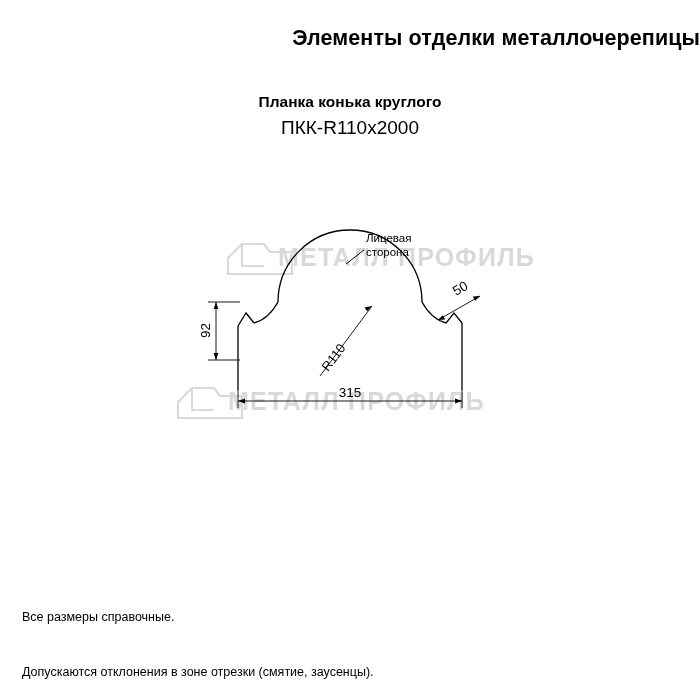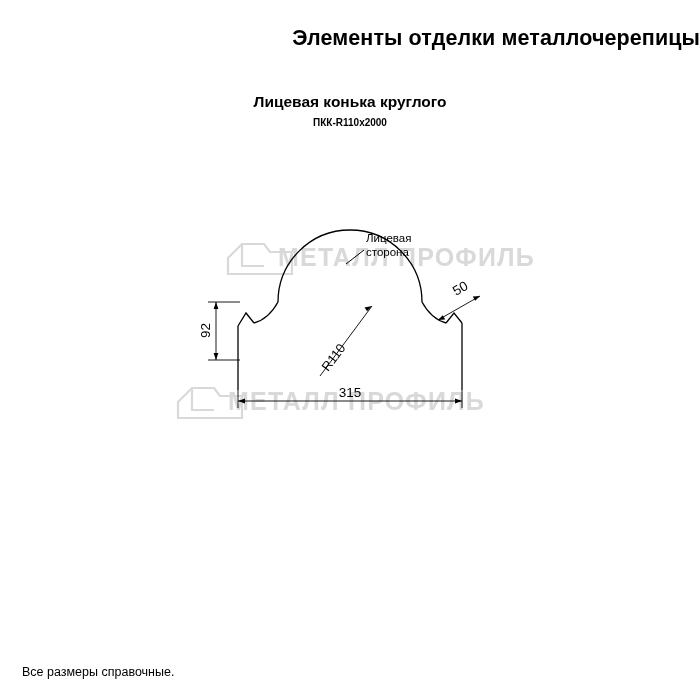--- a/index.html
+++ b/index.html
@@ -38,22 +38,22 @@
     text-align: center;
     font-size: 15.5px;
     font-weight: bold;
   }
   .subtitle-2 {
     position: absolute;
     top: 117px;
     left: 0;
     width: 700px;
     text-align: center;
-    font-size: 10px;
-    font-weight: bold;
+    font-size: 19px;
+    font-weight: normal;
   }
   .drawing {
     position: absolute;
     top: 180px;
     left: 150px;
     width: 420px;
     height: 280px;
   }
   .footnotes {
     position: absolute;
@@ -81,21 +81,21 @@
     font-weight: bold;
     letter-spacing: 1.2px;
   }
 </style>
 </head>
 <body>
 
 <div class="page">
 
   <div class="title">Элементы отделки металлочерепицы</div>
-  <div class="subtitle-1">Лицевая конька круглого</div>
+  <div class="subtitle-1">Планка конька круглого</div>
   <div class="subtitle-2">ПКК-R110x2000</div>
 
   <div class="drawing">
     <svg width="420" height="280" viewBox="0 0 420 280" xmlns="http://www.w3.org/2000/svg">
 
       <g opacity="1">
         <path class="wm" d="M78 78 l14 -14 h22 l6 8 h22 l0 22 h-64 z"></path>
         <path class="wm" d="M92 64 l0 22 h22"></path>
         <text class="wmtext" x="128" y="86">МЕТАЛЛ ПРОФИЛЬ</text>
       </g>
@@ -157,15 +157,16 @@
         <path d="M288 140 l7.2 -0.6 l-2.4 -4.2 z" fill="#000000" stroke="none"></path>
         <path d="M330 116 l-7.2 0.6 l2.4 4.2 z" fill="#000000" stroke="none"></path>
       </g>
       <text x="306" y="116" font-size="13.5" transform="rotate(-30 306 116)">50</text>
 
     </svg>
   </div>
 
   <div class="footnotes">
     <div>Все размеры справочные.</div>
+    <div>Допускаются отклонения в зоне отрезки (смятие, заусенцы).</div>
   </div>
 
 </div>
 
 </body></html>

